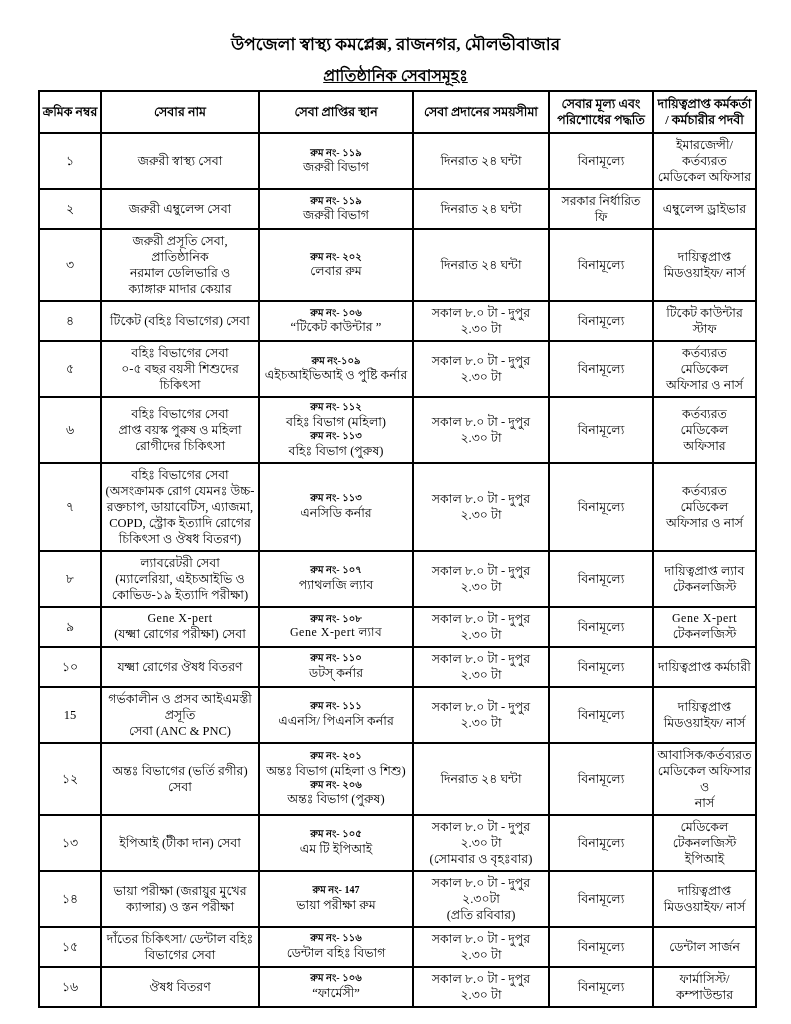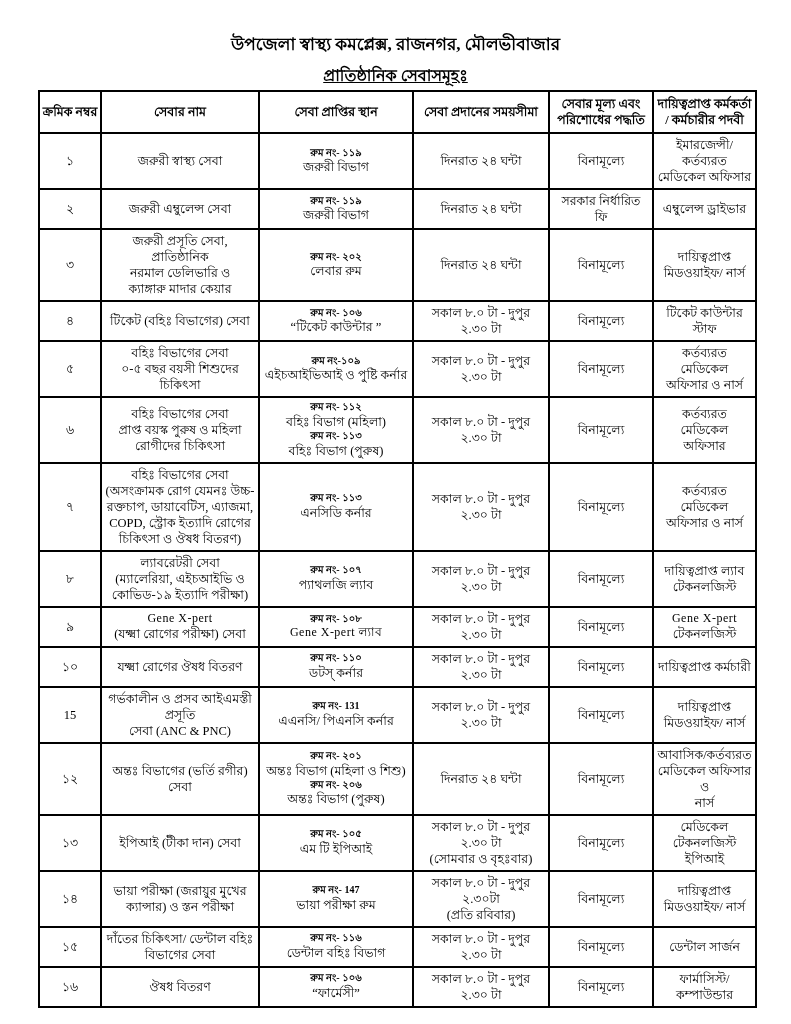--- a/index.html
+++ b/index.html
@@ -325,21 +325,21 @@
         </tr>
         <tr>
           <td class="serial-cell">
             <div>15</div>
           </td>
           <td class="service-cell">
             <div>গর্ভকালীন ও প্রসব আইএমস্তী প্রসূতি</div>
             <div>সেবা (ANC &amp; PNC)</div>
           </td>
           <td class="location-cell">
-            <div class="bold-line">রুম নং- 131</div>
+            <div class="bold-line">রুম নং- ১১১</div>
             <div>এএনসি/ পিএনসি কর্নার</div>
           </td>
           <td class="time-cell">
             <div>সকাল ৮.০ টা - দুপুর ২.৩০ টা</div>
           </td>
           <td class="fee-cell">
             <div>বিনামূল্যে</div>
           </td>
           <td class="staff-cell">
             <div>দায়িত্বপ্রাপ্ত</div>

